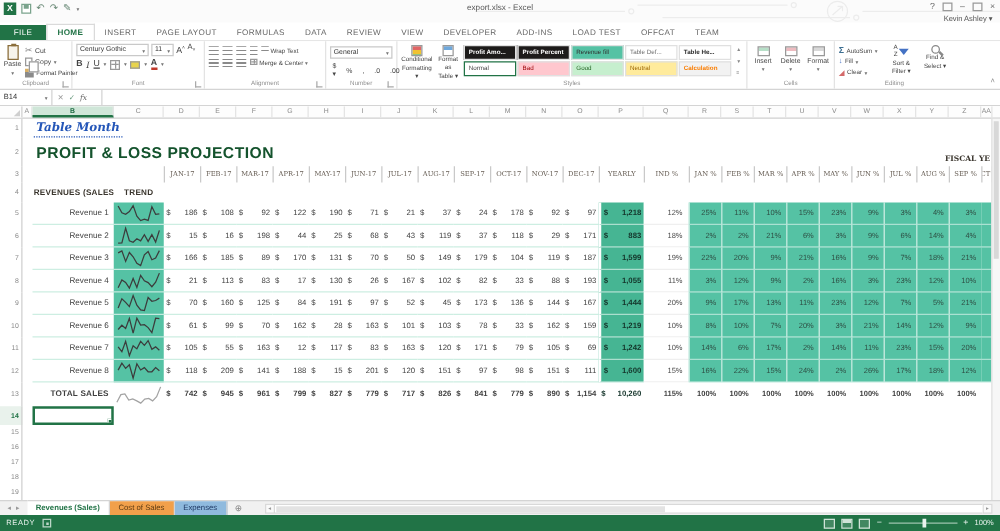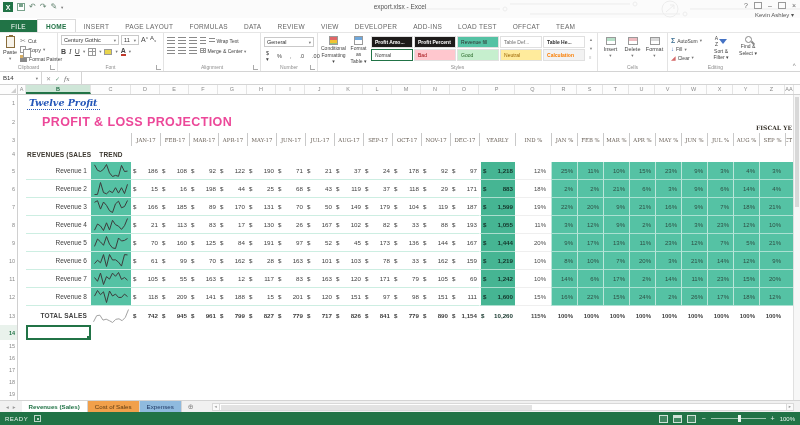--- a/index.html
+++ b/index.html
@@ -101,21 +101,21 @@
   .corner::after { content:""; position:absolute; right:1px; bottom:1px; border-left:5px solid transparent; border-bottom:5px solid #cfcfcf; }
   .r1 { height:15px; }
   .r2 { height:23px; position:relative; }
   .r3 { height:13px; }
   .r4 { height:16px; }
   .rdata { height:18px; }
   .r13 { height:19px; }
   .r14 { height:15px; }
   .rempty { height:12px; }
   .script-title { font-family:"DejaVu Serif", serif; font-style:italic; font-weight:bold; font-size:9.5px; color:#2456b8; border-bottom:1px dotted #2456b8; padding:0 2px 1px; margin-left:1px; align-self:flex-end; }
-  .main-title { font-size:12.5px; font-weight:bold; color:#ec4899; letter-spacing:.4px; align-self:center; margin-left:16px; white-space:nowrap; }
+  .main-title { font-size:12.5px; font-weight:bold; color:#14532d; letter-spacing:.4px; align-self:center; margin-left:3px; white-space:nowrap; }
   .fiscal { position:absolute; right:8px; bottom:2px; font-size:6px; font-weight:bold; color:#3a352d; font-family:"DejaVu Serif", serif; white-space:nowrap; }
   .mh { font-family:"DejaVu Serif", serif; font-size:5.4px; color:#6a6158; text-align:center; border-left:1px solid #c9c9c9; display:flex; align-items:center; justify-content:center; white-space:nowrap; }
   .mh:last-child { border-right:1px solid #c9c9c9; }
   .sec-label { font-size:6.5px; font-weight:bold; color:#3a352d; display:flex; align-items:center; padding-left:1px; letter-spacing:.2px; white-space:nowrap; }
   .trend-label { font-size:6.5px; font-weight:bold; color:#3a352d; display:flex; align-items:center; justify-content:center; letter-spacing:.2px; }
   .rev-label { font-size:6.5px; color:#3f3f3f; display:flex; align-items:center; justify-content:flex-end; padding-right:4px; border-bottom:1px solid #cdeee2; }
   .spark-cell { background:#55c2a4; border-bottom:1px solid rgba(255,255,255,.65); display:flex; align-items:center; justify-content:center; }
   .spark-cell.plain { background:transparent; border-bottom:none; }
   .money { display:flex; justify-content:space-between; align-items:center; padding:0 2px; font-size:6.2px; color:#3f3f3f; border-bottom:1px solid #cdeee2; }
   .money .dollar { color:#3f3f3f; }
@@ -439,21 +439,21 @@
         <div class="cell col-h c-p">W</div>
         <div class="cell col-h c-p">X</div>
         <div class="cell col-h c-p">Y</div>
         <div class="cell col-h c-p">Z</div>
         <div class="cell col-h c-sl">AA</div>
       </div>
     <div id="grid-rows">
         <div class="grid-row r1">
           <div class="cell c-gutter">1</div>
           <div class="cell c-a"></div>
-          <span class="script-title">Twelve Profit</span>
+          <span class="script-title">Table Month</span>
         </div>
         <div class="grid-row r2">
           <div class="cell c-gutter">2</div>
           <div class="cell c-a"></div>
           <span class="main-title">PROFIT &amp; LOSS PROJECTION</span>
           <span class="fiscal">FISCAL YE</span>
         </div>
         <div class="grid-row r3">
           <div class="cell c-gutter">3</div>
           <div class="cell c-a"></div>

